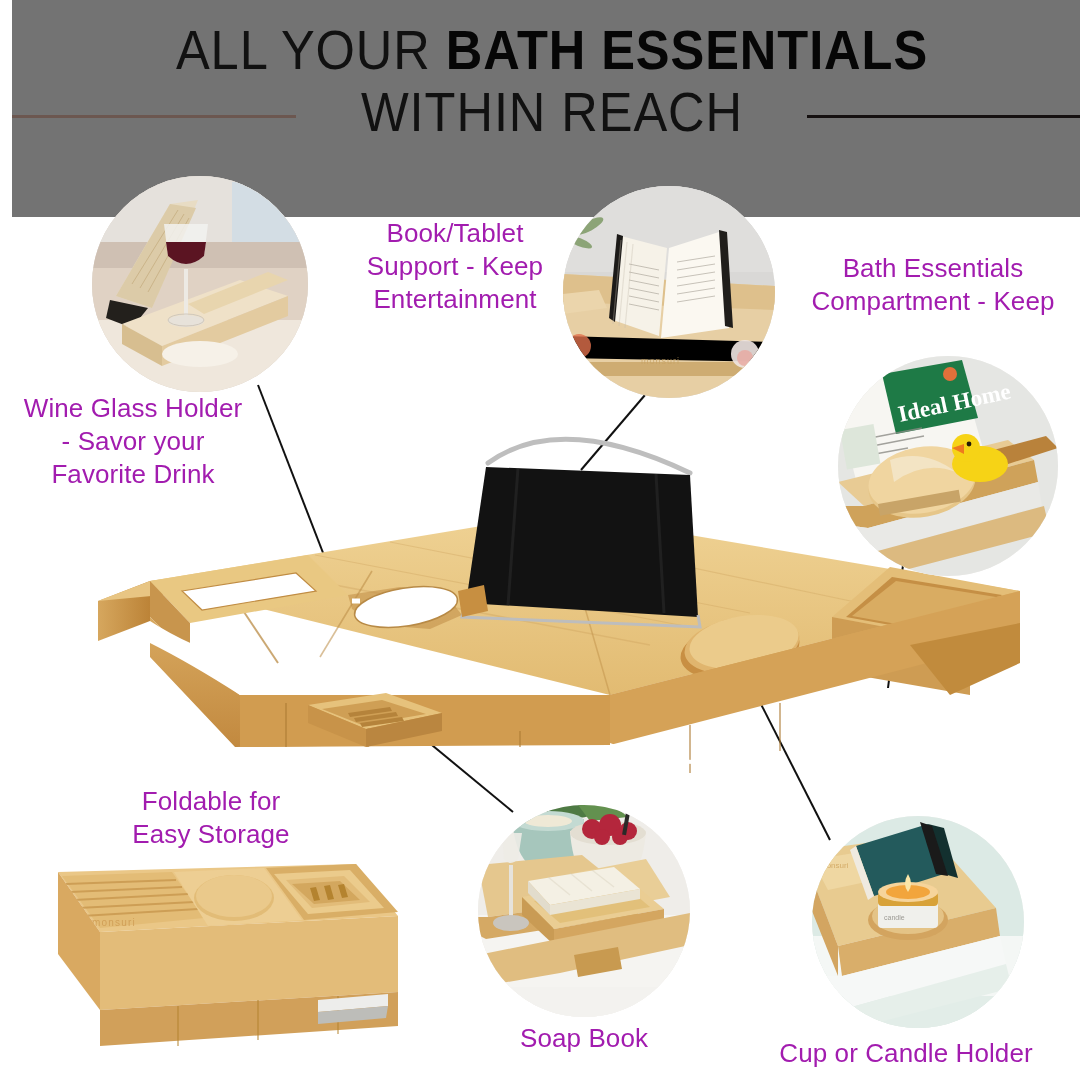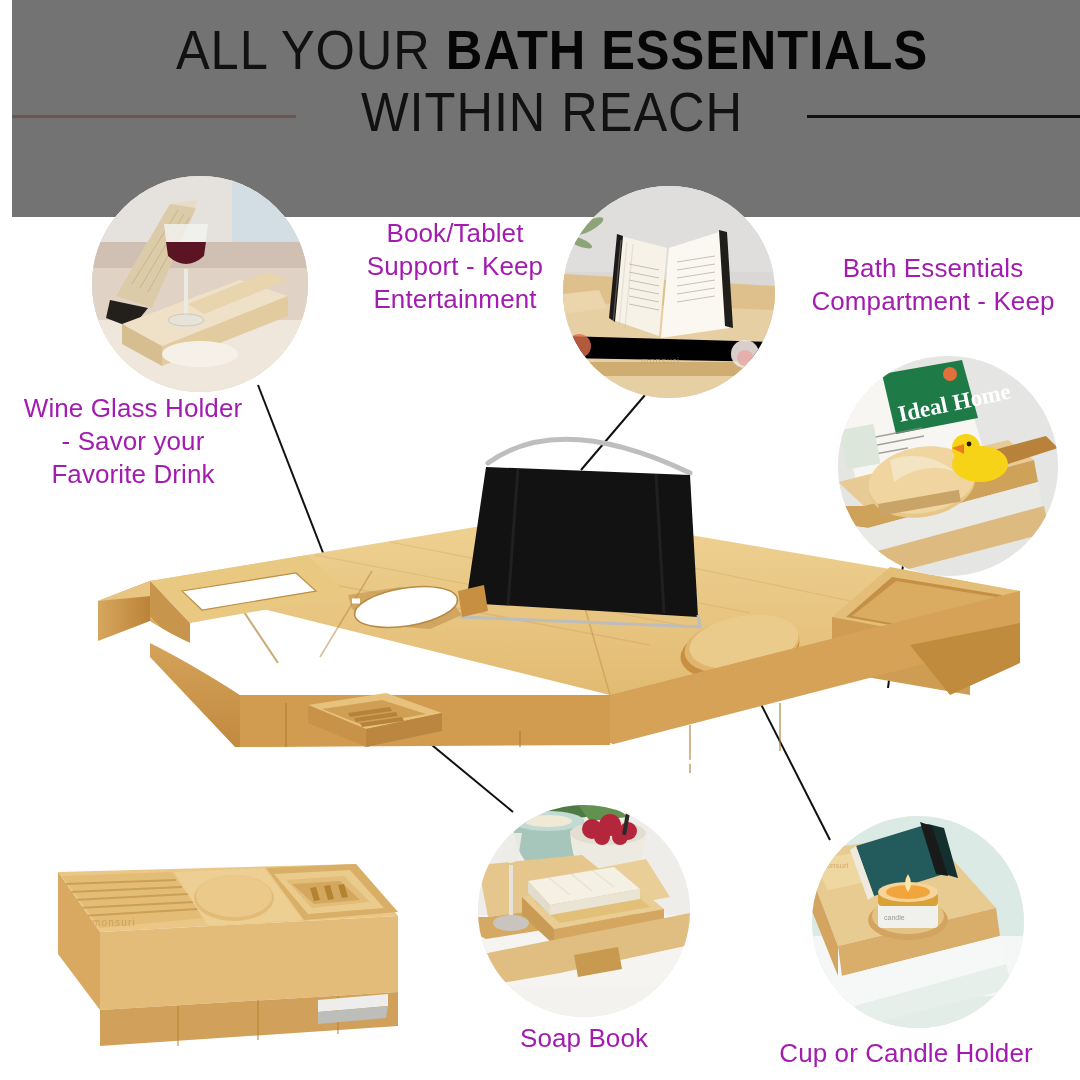--- a/index.html
+++ b/index.html
@@ -469,20 +469,24 @@
     <div>Book/Tablet</div>
     <div>Support - Keep</div>
     <div>Entertainment</div>
   </div>
 
   <div class="callout" style="left:786px;top:252px;width:294px;">
     <div>Bath Essentials</div>
     <div>Compartment - Keep</div>
   </div>
 
+  <div class="callout" style="left:78px;top:785px;width:266px;">
+    <div>Foldable for</div>
+    <div>Easy Storage</div>
+  </div>
 
   <div class="callout" style="left:470px;top:1022px;width:228px;">
     <div>Soap Book</div>
   </div>
 
   <div class="callout" style="left:756px;top:1037px;width:300px;">
     <div>Cup or Candle Holder</div>
   </div>
 
 </div>

